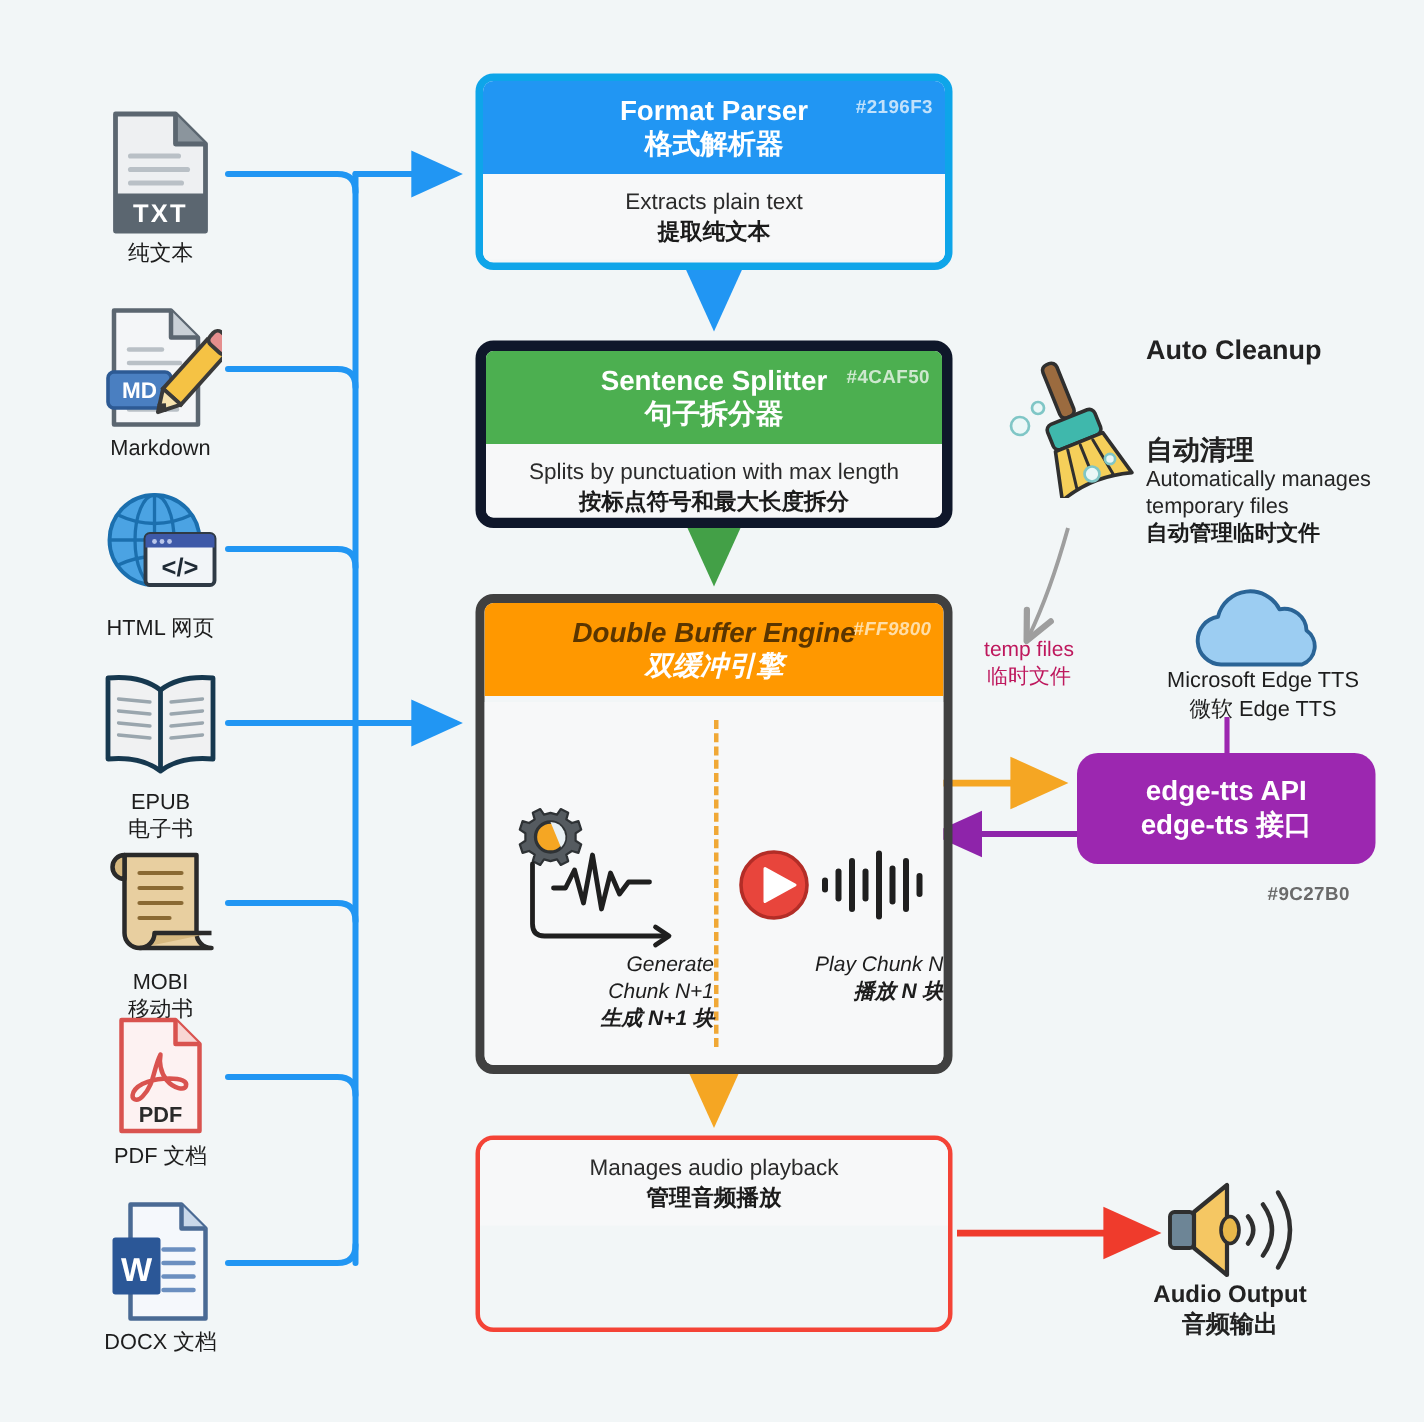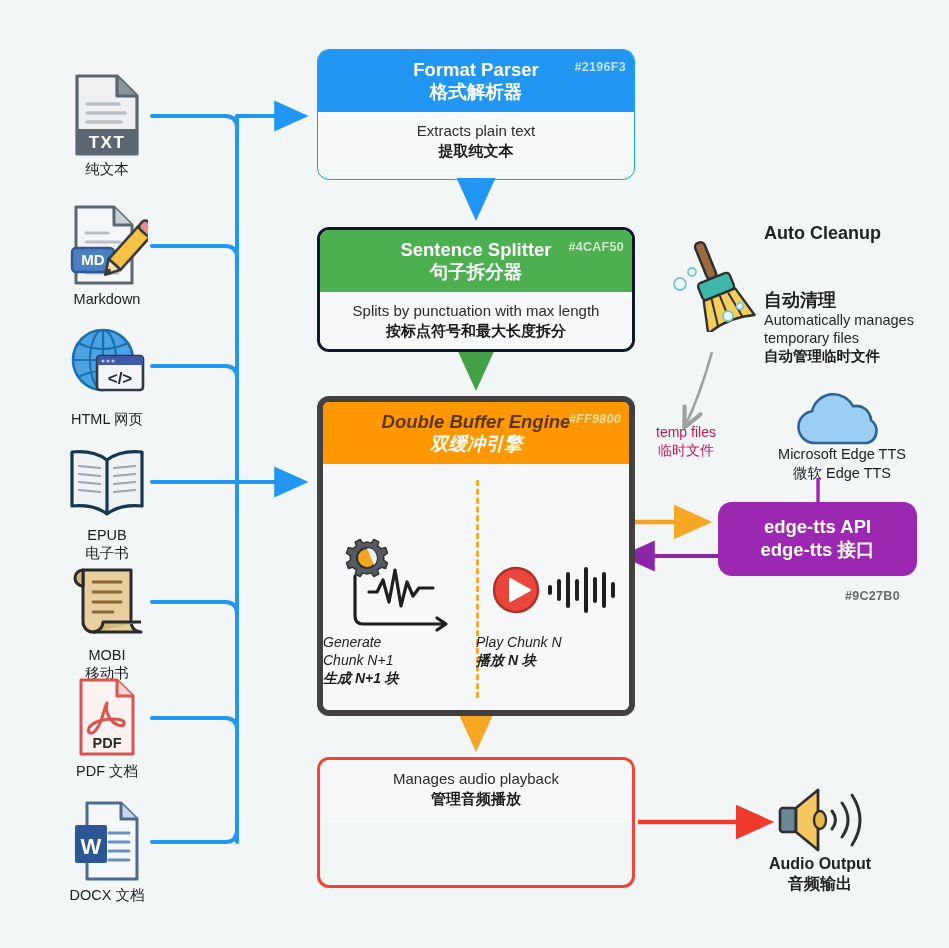--- a/index.html
+++ b/index.html
@@ -39,41 +39,41 @@
   .node .hex{
     position:absolute;right:8px;top:10px;font-size:12.5px;font-weight:bold;
     opacity:.72;letter-spacing:.3px;
   }
   .node .body{
     background:#f7f8f9;text-align:center;padding:9px 8px;line-height:1.3;
   }
   .node .body .en{font-size:15px;display:block;color:#2b2b2b;}
   .node .body .zh{font-size:15px;display:block;color:#1b1b1b;font-weight:bold;}
 
-  #node-parser{left:317px;top:49px;width:318px;height:131px;border:1px solid #0ea5e9;}
+  #node-parser{left:317px;top:49px;width:318px;height:131px;border:5px solid #0ea5e9;}
   #node-parser .head{background:#2196F3;}
-  #node-splitter{left:317px;top:227px;width:318px;height:125px;border:3px solid #0f172a;}
+  #node-splitter{left:317px;top:227px;width:318px;height:125px;border:7px solid #0f172a;}
   #node-splitter .head{background:#4CAF50;}
   #node-engine{left:317px;top:396px;width:318px;height:320px;border:6px solid #404040;font-style:italic;}
   #node-engine .head{background:#FF9800;}
   #node-engine .head .en{color:#5a3500;}
   #node-engine .head .zh{color:#fff;}
   #node-engine .hex{color:#ffe2b0;opacity:.95;}
   #node-mixer{left:317px;top:757px;width:318px;height:131px;border:3px solid #F44336;}
   #node-mixer .head{background:#F44336;}
 
   
   .engine-body{
     position:absolute;left:0;right:0;top:66px;bottom:0;background:#f7f8f9;
   }
   .divider{
     position:absolute;left:50%;top:12px;bottom:12px;width:0;
     border-left:3px dashed #F0A836;
   }
-  .halfpane{position:absolute;top:62px;width:50%;text-align:left;}
+  .halfpane{position:absolute;top:62px;width:50%;text-align:right;}
   .halfpane.left{left:0;}
   .halfpane.right{left:50%;}
   .halfpane .lbl{font-size:14px;line-height:1.28;color:#1d1d1d;}
   .halfpane .lbl .zh{font-weight:bold;}
   .halfpane .lbl span{display:block;}
 
   
   .cleanup{position:absolute;left:668px;top:222px;width:272px;}
   .cleanup .broom{position:absolute;left:0;top:14px;}
   .cleanup .txt{margin-left:96px;text-align:left;line-height:1.25;}

